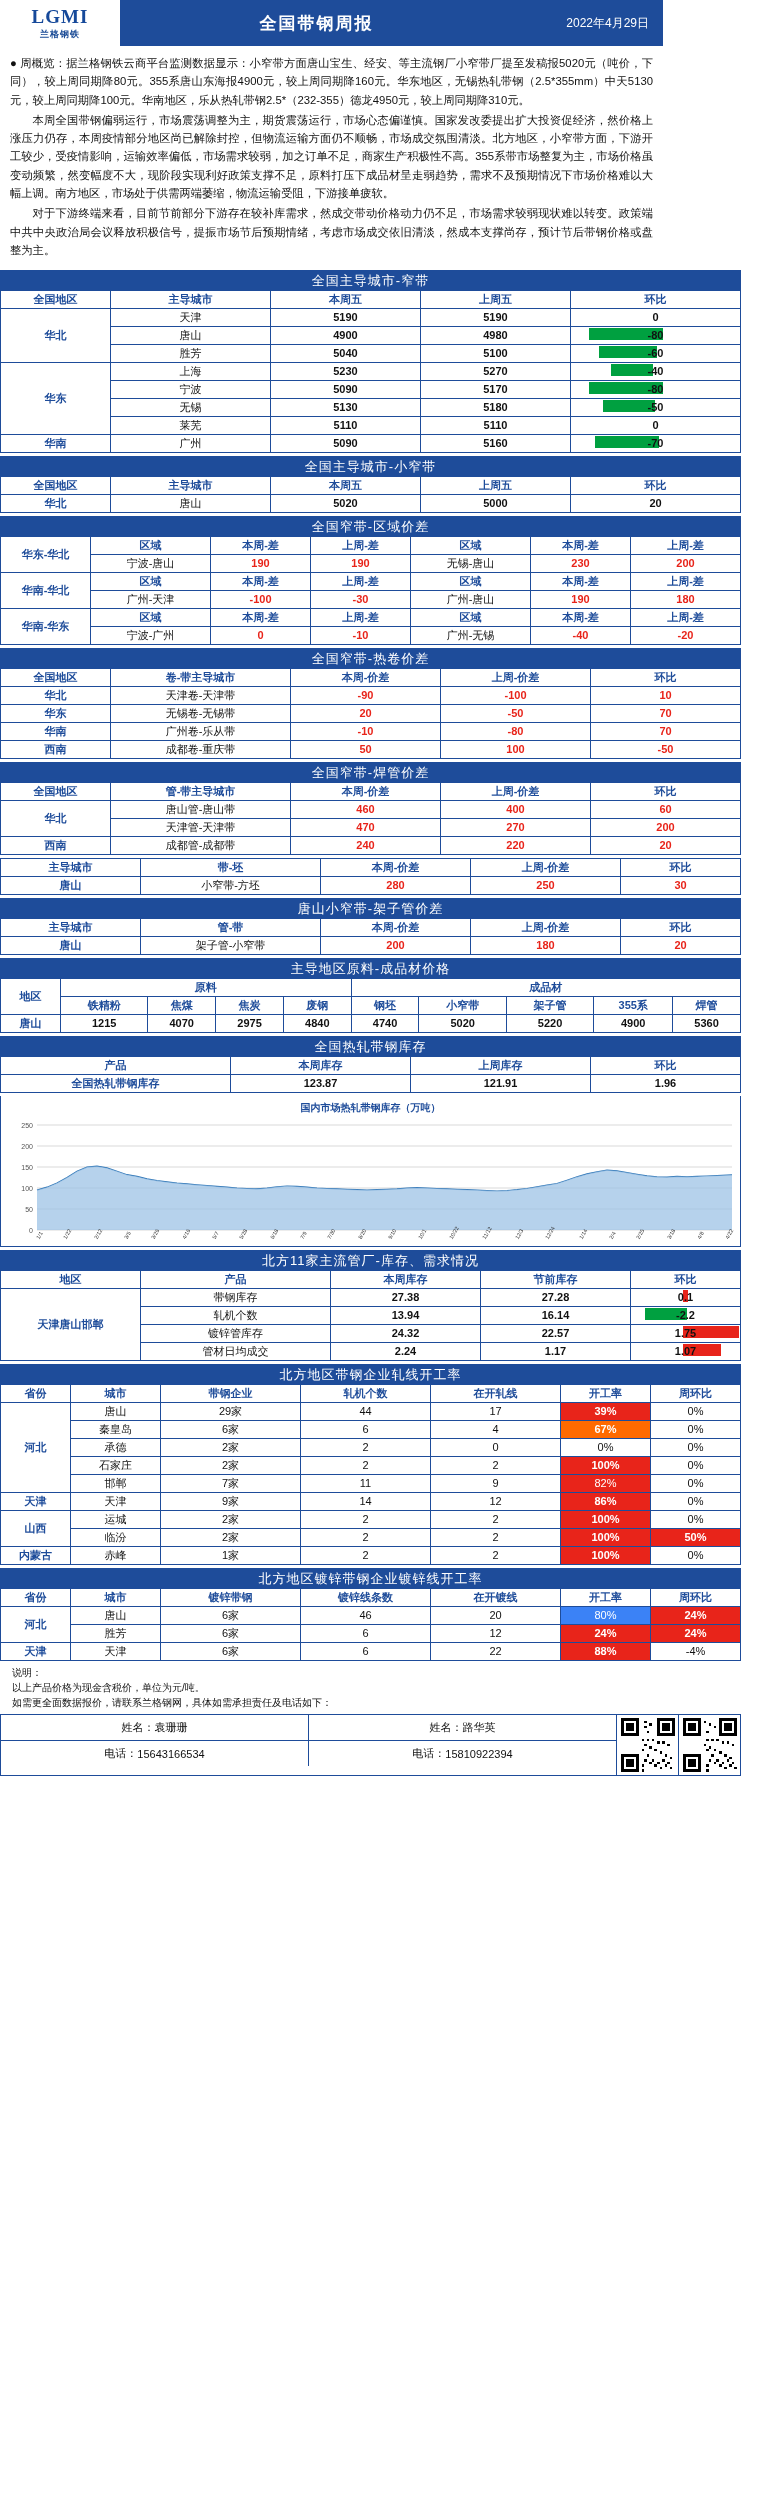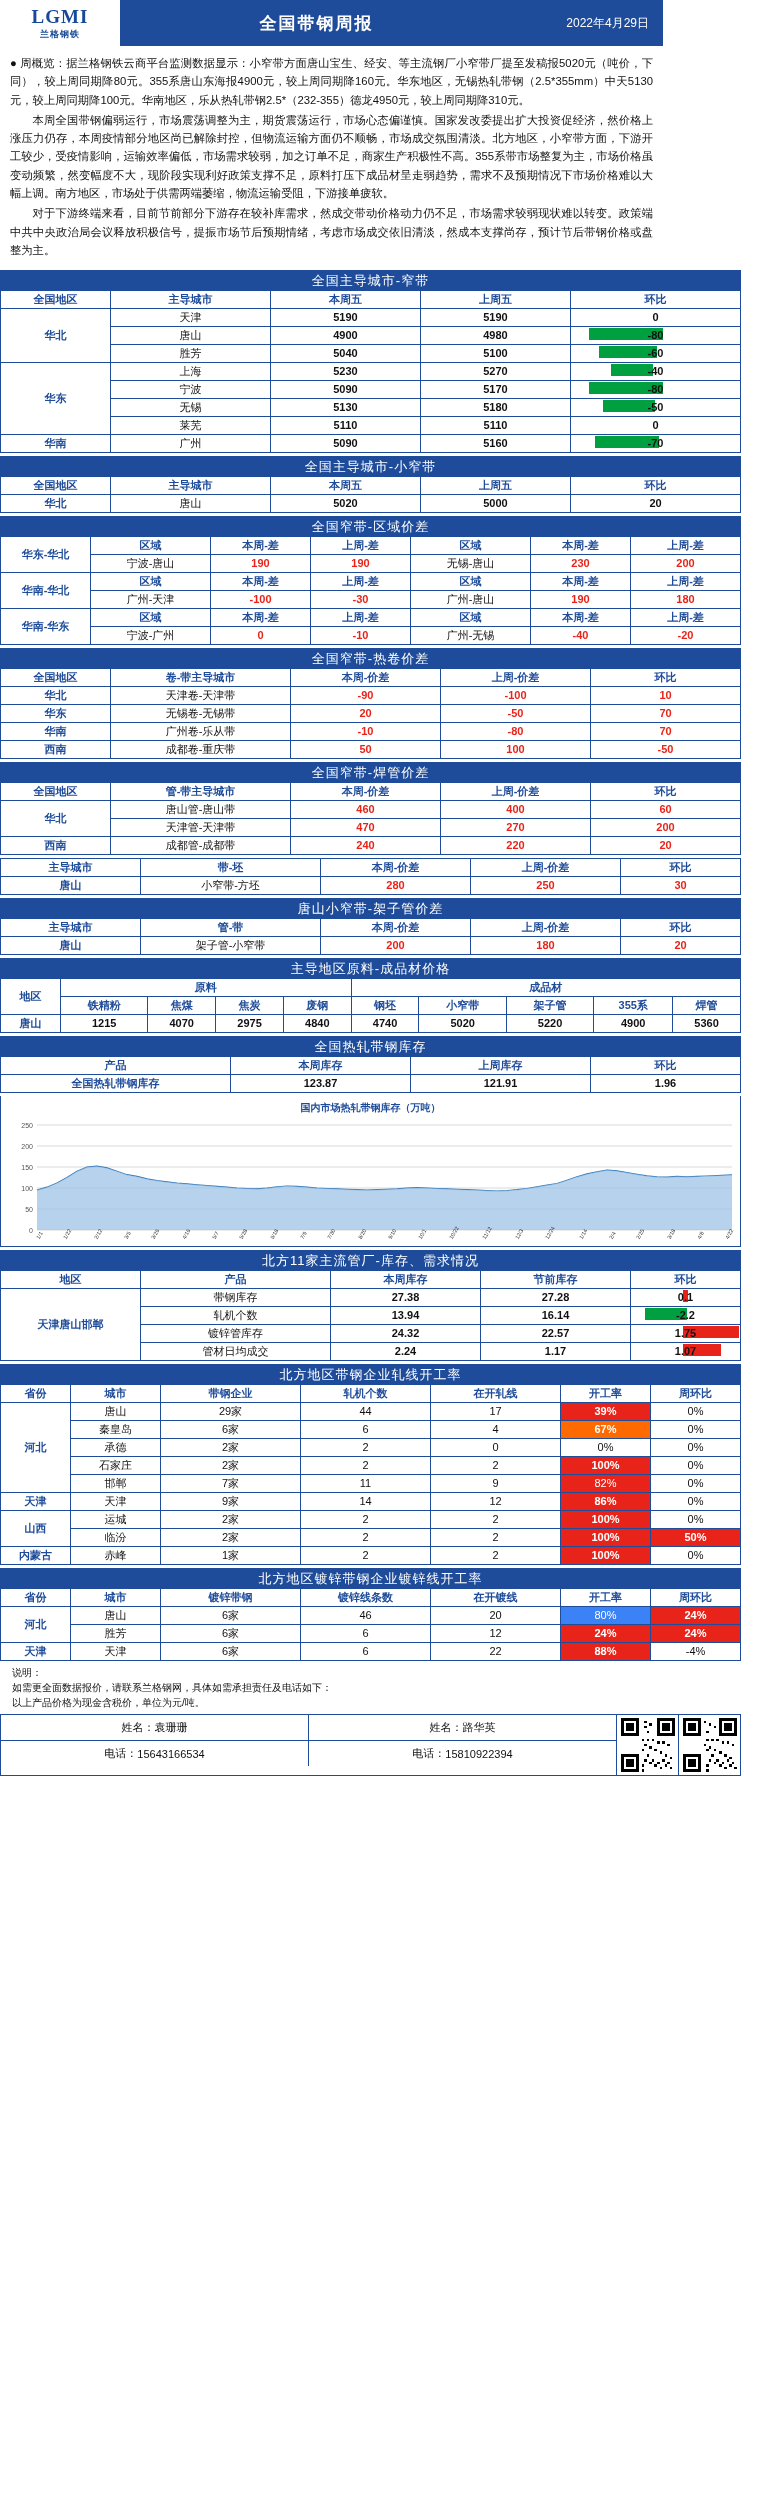--- a/index.html
+++ b/index.html
@@ -735,22 +735,22 @@
       <td>6</td>
       <td>22</td>
       <td style="background:#e8241a;color:#fff;font-weight:bold">88%</td>
       <td>-4%</td>
     </tr>
   </tbody>
     </table>
 
   <div class="note">
     <div>说明：</div>
+    <div>以上产品价格为现金含税价，单位为元/吨。</div>
     <div>如需更全面数据报价，请联系兰格钢网，具体如需承担责任及电话如下：</div>
-    <div>以上产品价格为现金含税价，单位为元/吨。</div>
   </div>
 
   <div class="contact">
     <div class="cells">
       <div class="row">
         <div class="cell">
           <span>姓名：</span>
             <span>袁珊珊</span>
         </div>
         <div class="cell">

